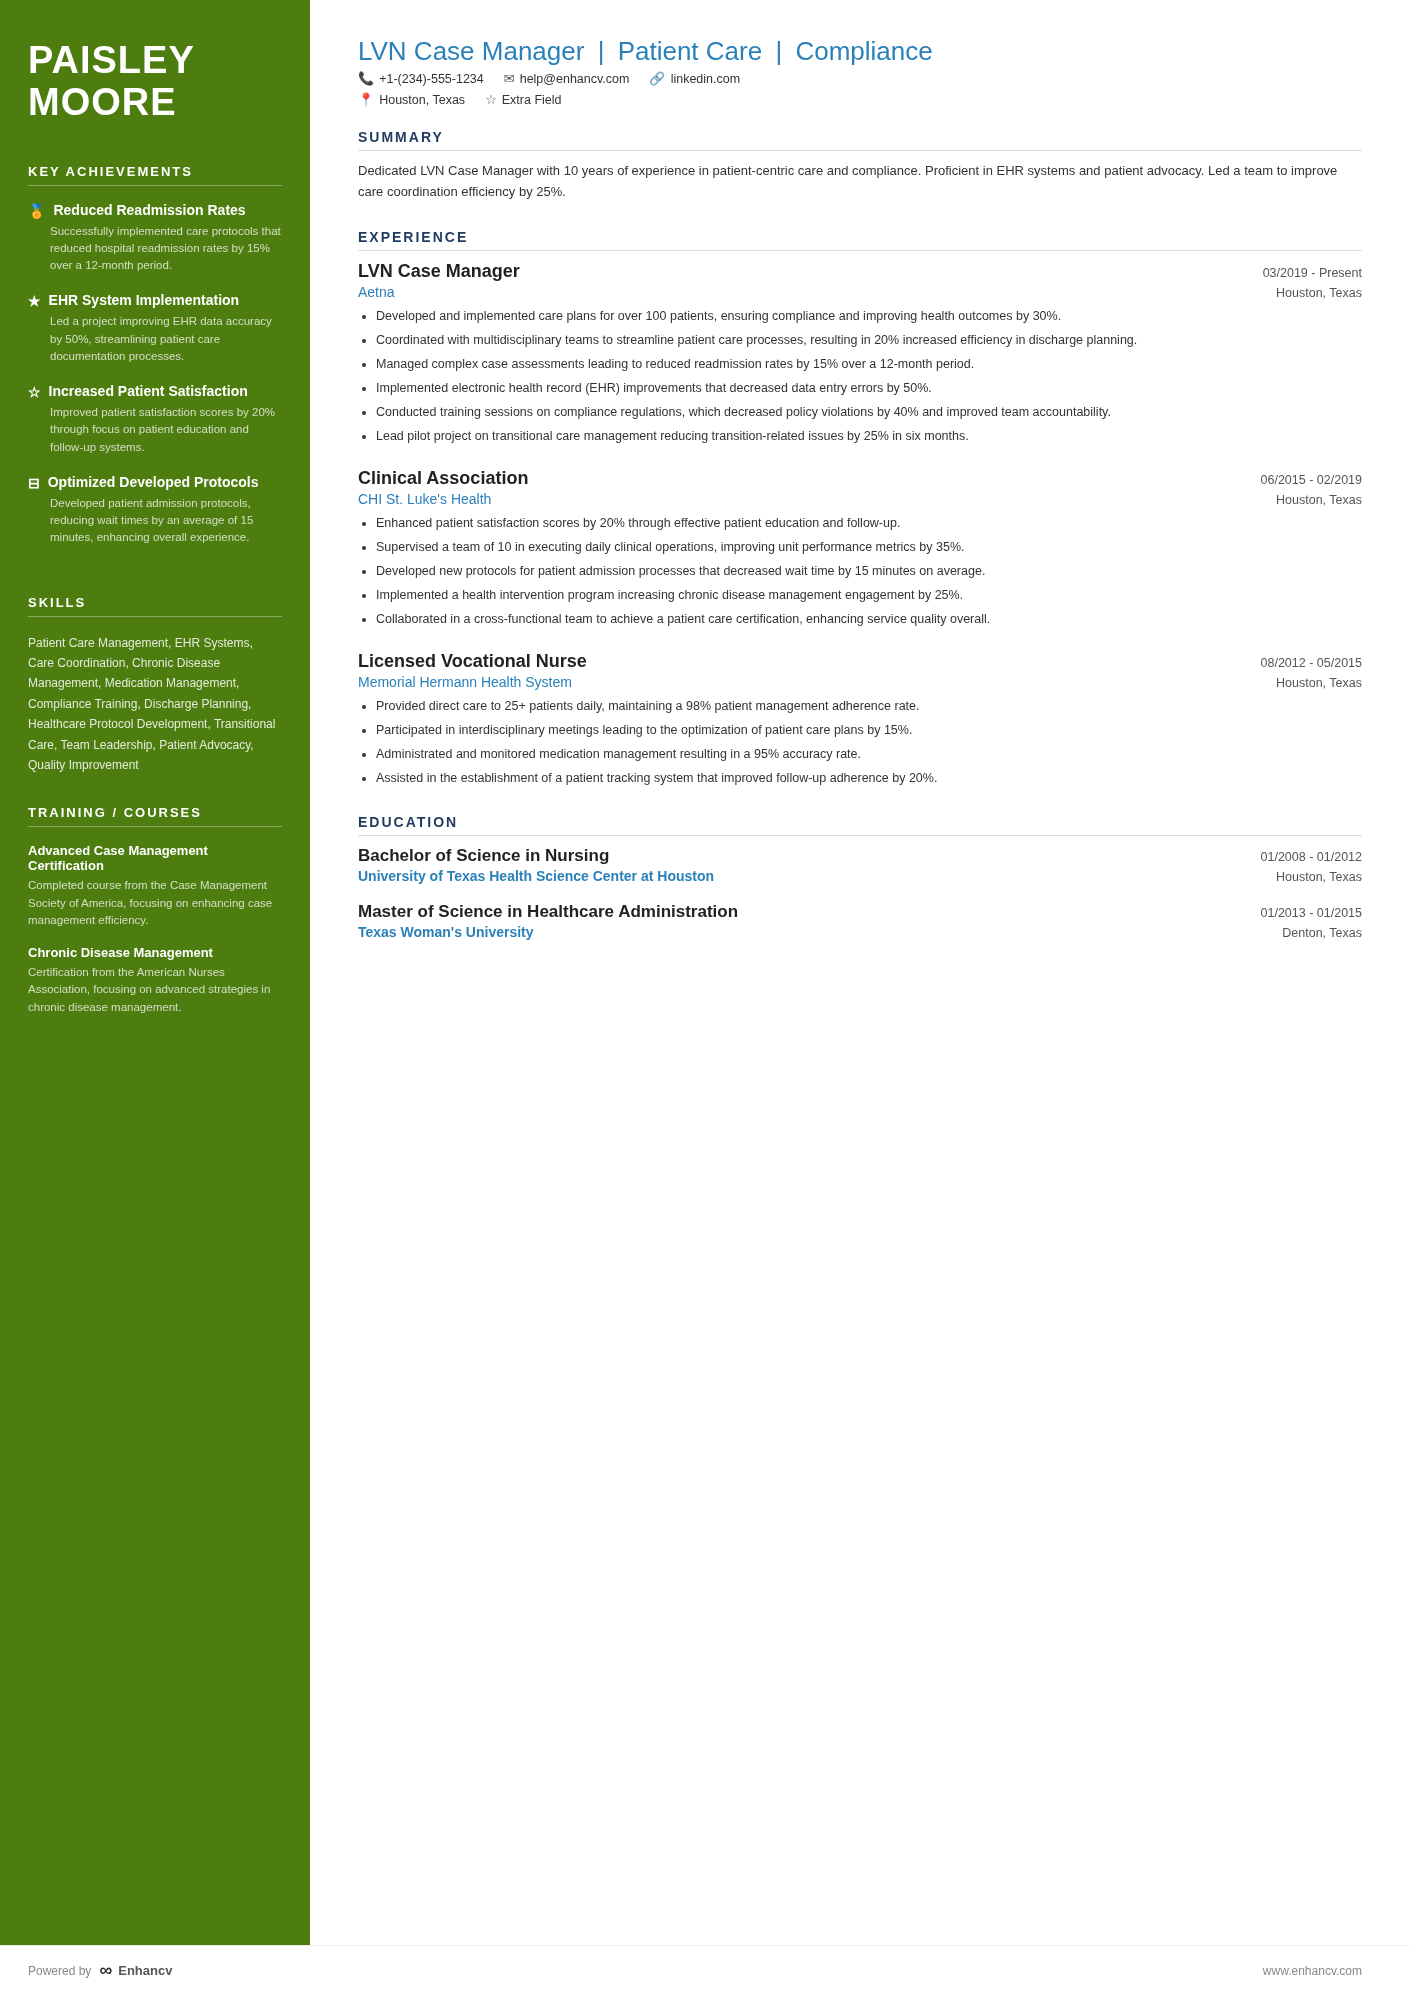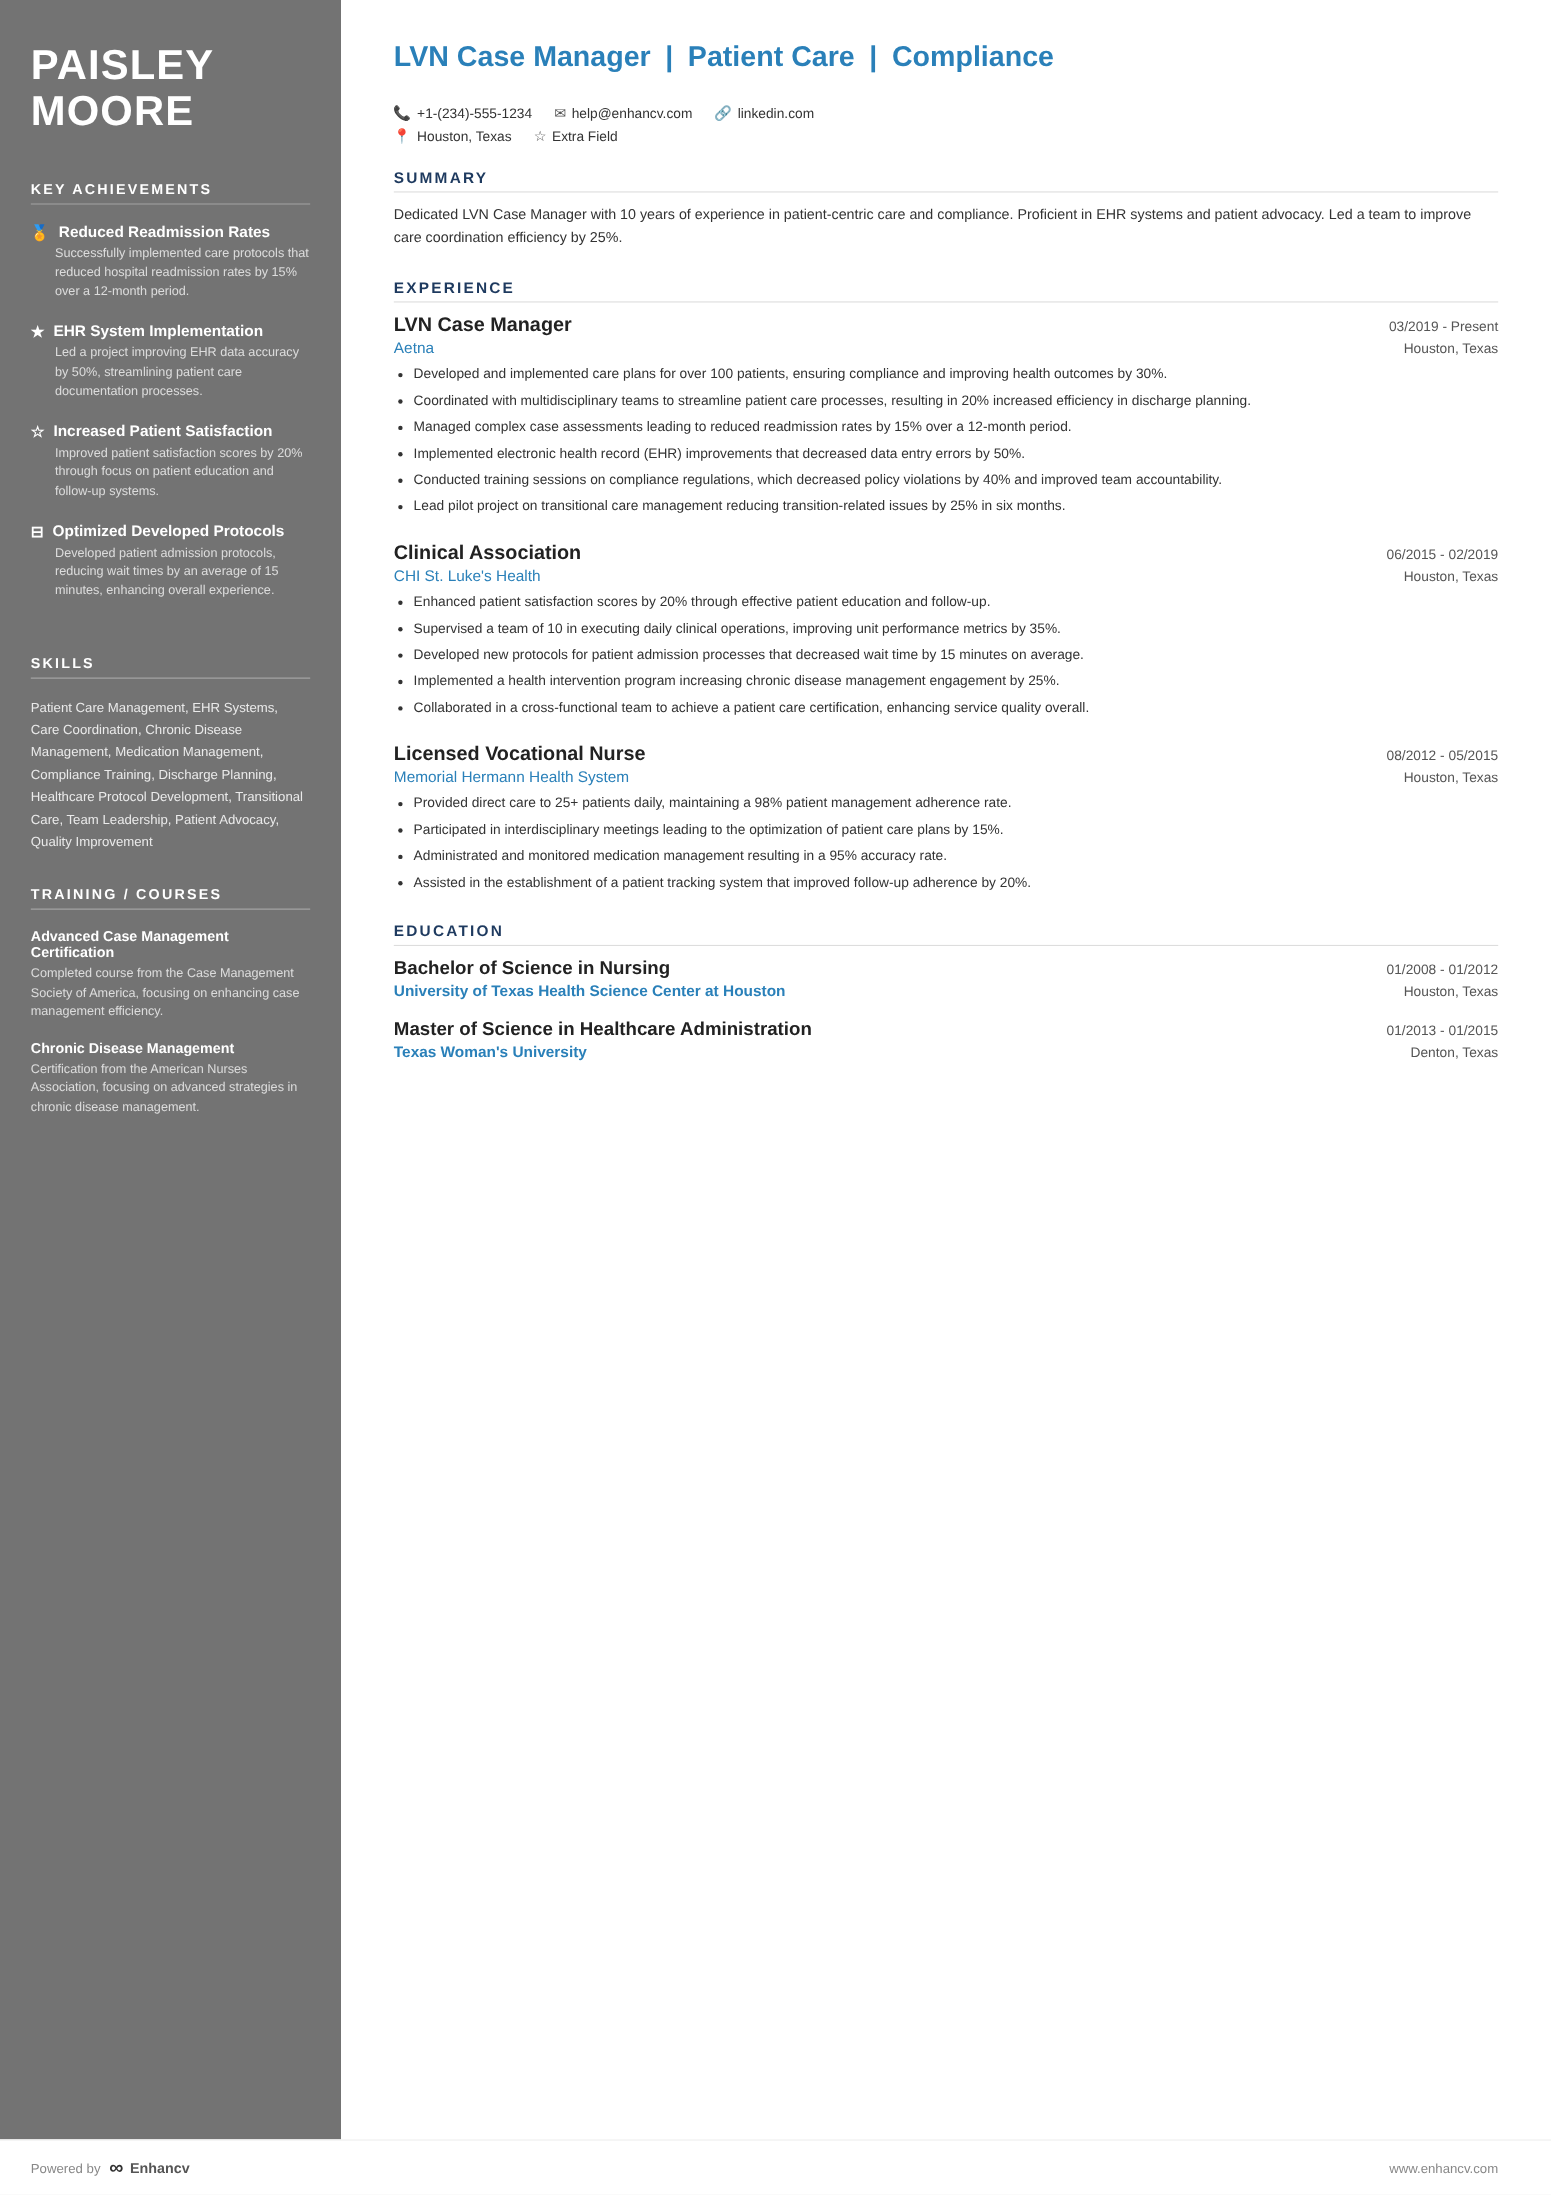--- a/index.html
+++ b/index.html
@@ -19,21 +19,21 @@
       flex-direction: column;
     }
     .resume-body {
       display: flex;
       flex: 1;
     }
     
     .sidebar {
       width: 310px;
       min-width: 310px;
-      background: #737373;
+      background: #4d7c0f;
       color: white;
       padding: 40px 28px 40px 28px;
       display: flex;
       flex-direction: column;
     }
     .sidebar-name {
       font-size: 38px;
       font-weight: 900;
       color: white;
       line-height: 1.1;
@@ -99,23 +99,23 @@
     
     .main-content {
       flex: 1;
       padding: 36px 48px 36px 48px;
     }
     .main-header {
       margin-bottom: 22px;
     }
     .job-title-bar {
       font-size: 26px;
-      font-weight: 700;
+      font-weight: 400;
       color: #2a80b9;
-      margin-bottom: 28px;
+      margin-bottom: 4px;
     }
     .job-title-bar span.separator {
       color: #2a80b9;
       margin: 0 6px;
     }
     .contact-row {
       display: flex;
       flex-wrap: wrap;
       gap: 6px 20px;
       margin-bottom: 6px;

